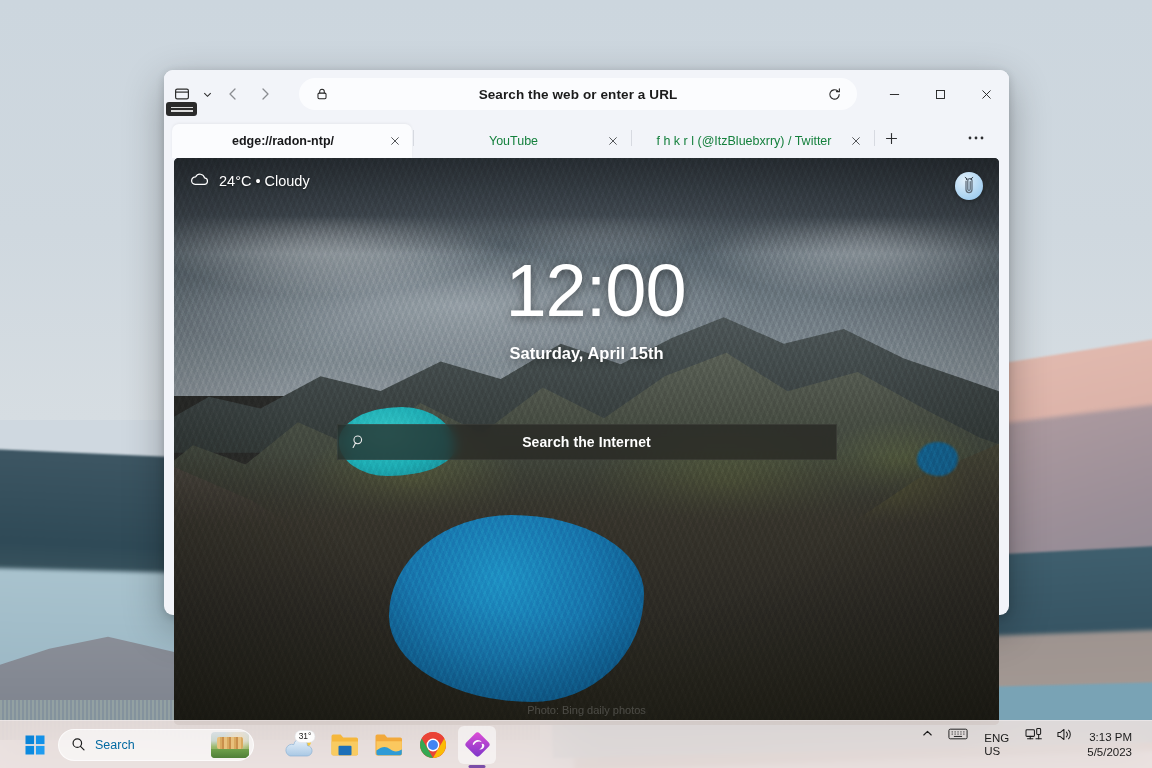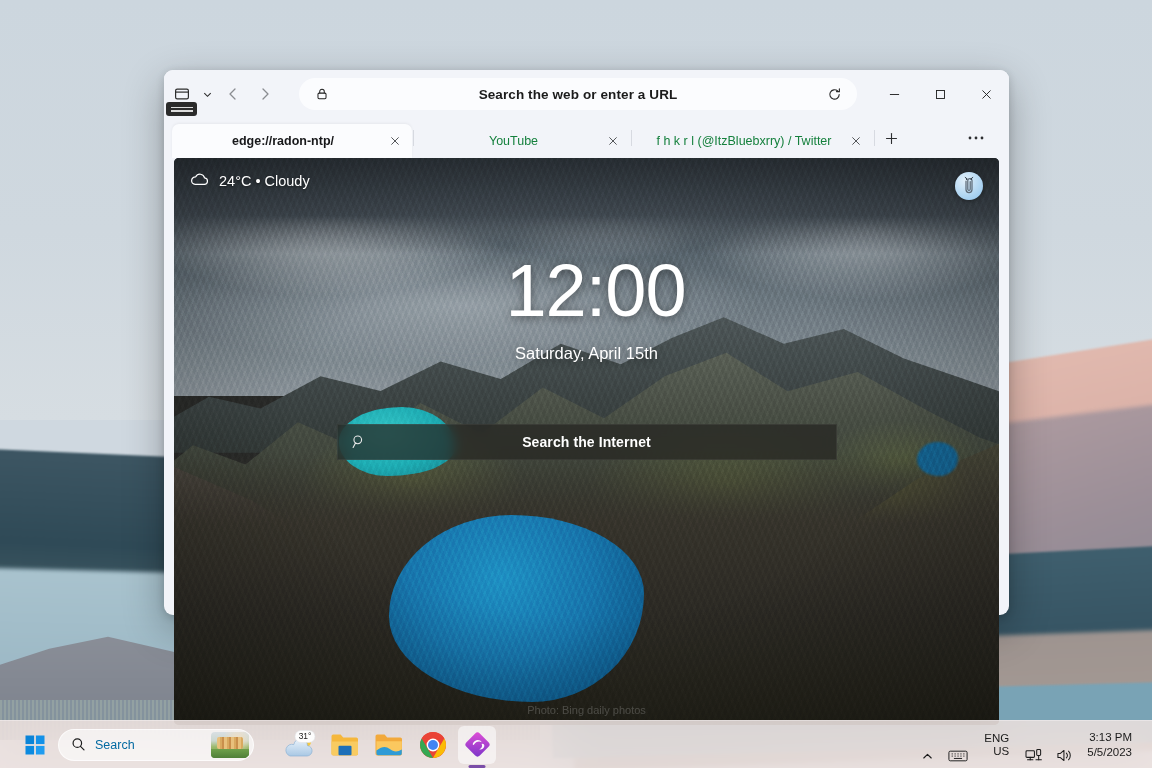--- a/index.html
+++ b/index.html
@@ -312,21 +312,21 @@
   .ntp-clock {
     position: absolute; left: 0; right: 0; top: 96px;
     text-align: center; color: #fff; z-index: 5;
     text-shadow: 0 2px 10px rgba(0,0,0,.45);
   }
   .ntp-time {
     font-size: 74px; font-weight: 400; line-height: 1;
     letter-spacing: -1px;
     padding-left: 18px;
   }
-  .ntp-date { margin-top: 16px; font-size: 16.5px; font-weight: 400; }
+  .ntp-date { margin-top: 16px; font-size: 16.5px; font-weight: 700; }
   
   .ntp-search {
     position: absolute; left: 50%; transform: translateX(-50%);
     top: 266px; width: 500px; height: 36px;
     background: rgba(38,38,34,.74);
     backdrop-filter: blur(6px);
     display: flex; align-items: center;
     z-index: 5; cursor: text;
     border: 1px solid rgba(255,255,255,.06);
   }
@@ -390,21 +390,21 @@
   .tb-app.active { background: rgba(255,255,255,.55); }
   .tb-app.active::after {
     content:''; position:absolute; bottom:-4px; left:50%; transform: translateX(-50%);
     width: 17px; height: 3px; border-radius: 2px; background: #7b4ea8;
   }
   .tb-right {
     margin-left: auto; display: flex; align-items: center;
     gap: 2px; padding-right: 10px; color: #1b1b1b;
   }
   .tray-btn {
-    height: 36px; display:flex; align-items:flex-end; justify-content:center;
+    height: 36px; display:flex; align-items:flex-start; justify-content:center;
     border-radius: 5px; padding: 0 6px; cursor: pointer;
   }
   .tray-lang { flex-direction: column; line-height: 1.12; font-size: 11.5px; padding: 0 8px; }
   .tray-clock {
     display:flex; flex-direction: column; align-items: flex-end;
     font-size: 11.5px; line-height: 1.3; padding: 0 10px 0 6px;
     border-radius: 5px; cursor: pointer;
   }
 </style>
 </head>

